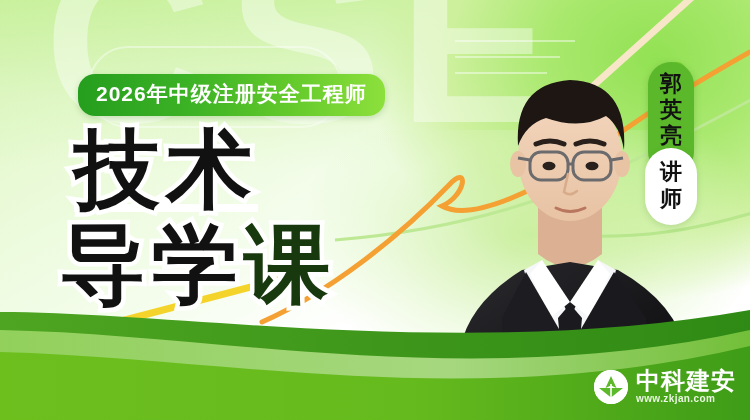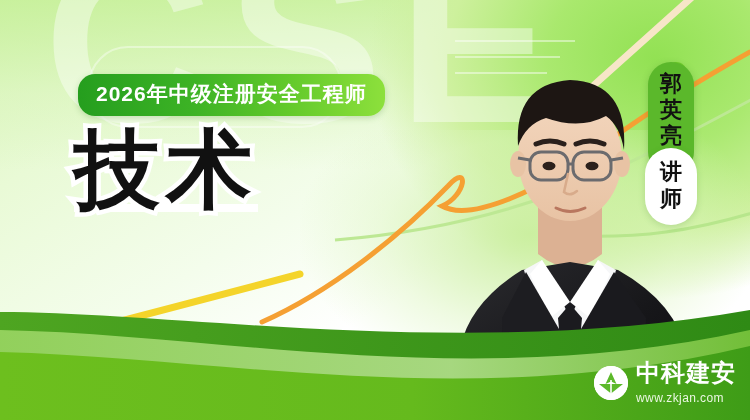--- a/index.html
+++ b/index.html
@@ -105,21 +105,21 @@
   }
   .role-badge .ch{
     display:block;font-size:22px;font-weight:700;color:#111;line-height:1.22;
   }
 
   
   .brand{position:absolute;right:14px;bottom:16px;display:flex;align-items:center;gap:8px;}
   .brand-mark{width:34px;height:34px;border-radius:50%;background:#fff;position:relative;flex:0 0 auto;}
   .brand-text{line-height:1;}
   .brand-name{font-size:24px;font-weight:700;color:#fff;letter-spacing:1px;}
-  .brand-url{font-size:12px;color:#eaf7e2;letter-spacing:.4px;margin-top:7px;}
+  .brand-url{font-size:10px;color:#eaf7e2;letter-spacing:.4px;margin-top:1px;font-weight:bold;}
 </style>
 </head>
 <body>
 
 <div id="banner">
 
   <div class="bg-layer">
     <div class="wash-top"></div>
     <div class="wash-right"></div>
     <div class="wash-mid"></div>
@@ -226,20 +226,21 @@
     </defs>
     <path d="M 0 12 C 180 12 470 60 750 10 L 750 120 L 0 120 Z" fill="url(#bandg2)"></path>
     <path d="M 0 30 C 220 34 470 92 750 30 L 750 120 L 0 120 Z" fill="url(#bandg3)" opacity=".85"></path>
     <path d="M 0 52 C 230 58 470 112 750 46 L 750 120 L 0 120 Z" fill="url(#bandg)"></path>
   </svg>
 
   <div class="title-badge">2026年中级注册安全工程师</div>
 
   <div class="headline">
     <div class="hl-line hl1">技术</div>
+    <div class="hl-line hl2"><span>导学</span><span class="last">课</span></div>
   </div>
 
   <div class="name-badge">
     <span class="ch">郭</span>
     <span class="ch">英</span>
     <span class="ch">亮</span>
   </div>
   <div class="role-badge">
     <span class="ch">讲</span>
     <span class="ch">师</span>

